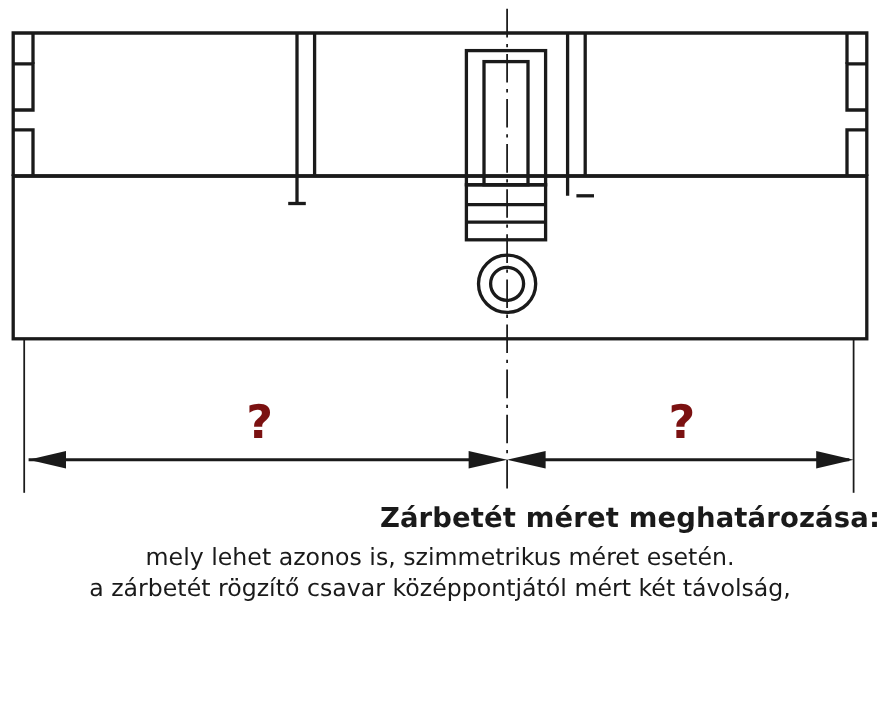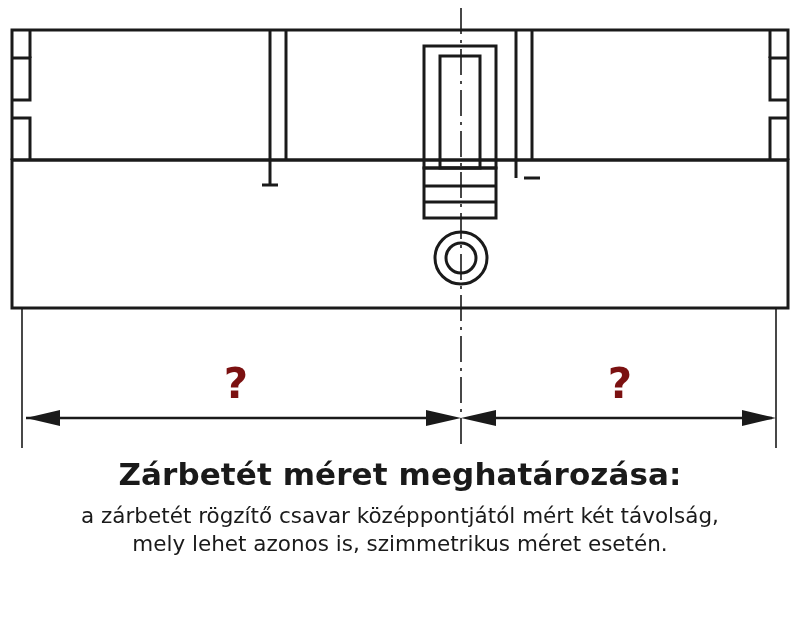--- a/index.html
+++ b/index.html
@@ -26,27 +26,28 @@
     height: 460px;
   }
   .caption-block {
     position: absolute;
     left: 0;
     top: 455px;
     width: 800px;
     text-align: center;
   }
   .caption-title {
-    font-size: 31px;
+    font-size: 25px;
     font-weight: bold;
     color: #1a1a1a;
     letter-spacing: 0.1px;
     margin: 0;
     padding: 0 0 8px 0;
     line-height: 1.25;
+    text-align: right;
   }
   .caption-body {
     font-size: 21.5px;
     font-weight: normal;
     color: #1a1a1a;
     margin: 0;
     line-height: 1.3;
     padding: 0 10px;
   }
   .caption-line {
@@ -135,18 +136,18 @@
       <polygon points="776,418 742,410 742,426" fill="#1a1a1a"></polygon>
     </g>
 
     <text class="qmark" x="236" y="398" text-anchor="middle">?</text>
     <text class="qmark" x="620" y="398" text-anchor="middle">?</text>
   </svg>
 
   <div class="caption-block">
     <div class="caption-title">Zárbetét méret meghatározása:</div>
     <div class="caption-body">
+      <span class="caption-line">mely lehet azonos is, szimmetrikus méret esetén.</span>
       <span class="caption-line">a zárbetét rögzítő csavar középpontjától mért két távolság,</span>
-      <span class="caption-line">mely lehet azonos is, szimmetrikus méret esetén.</span>
     </div>
   </div>
 
 </div>
 
 </body></html>

